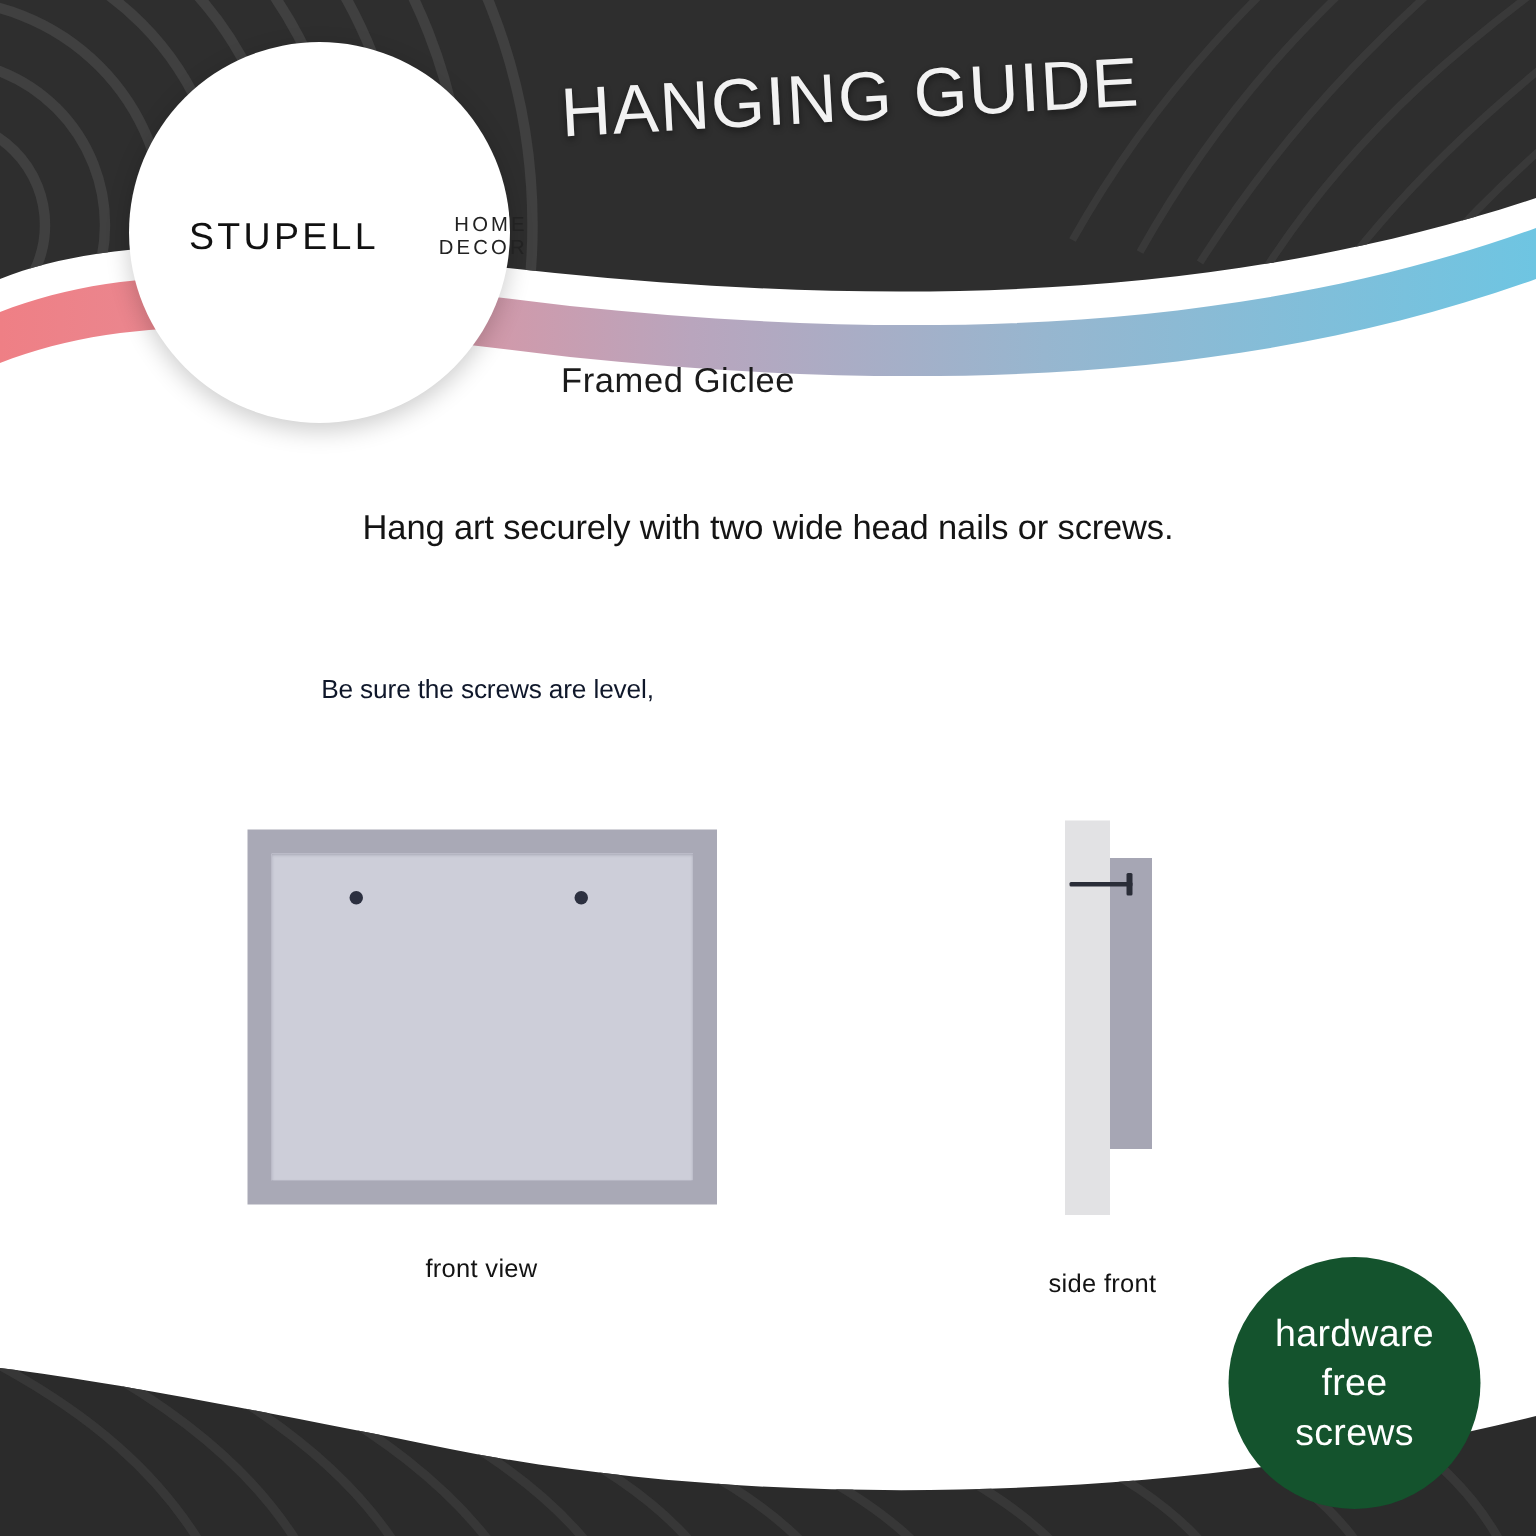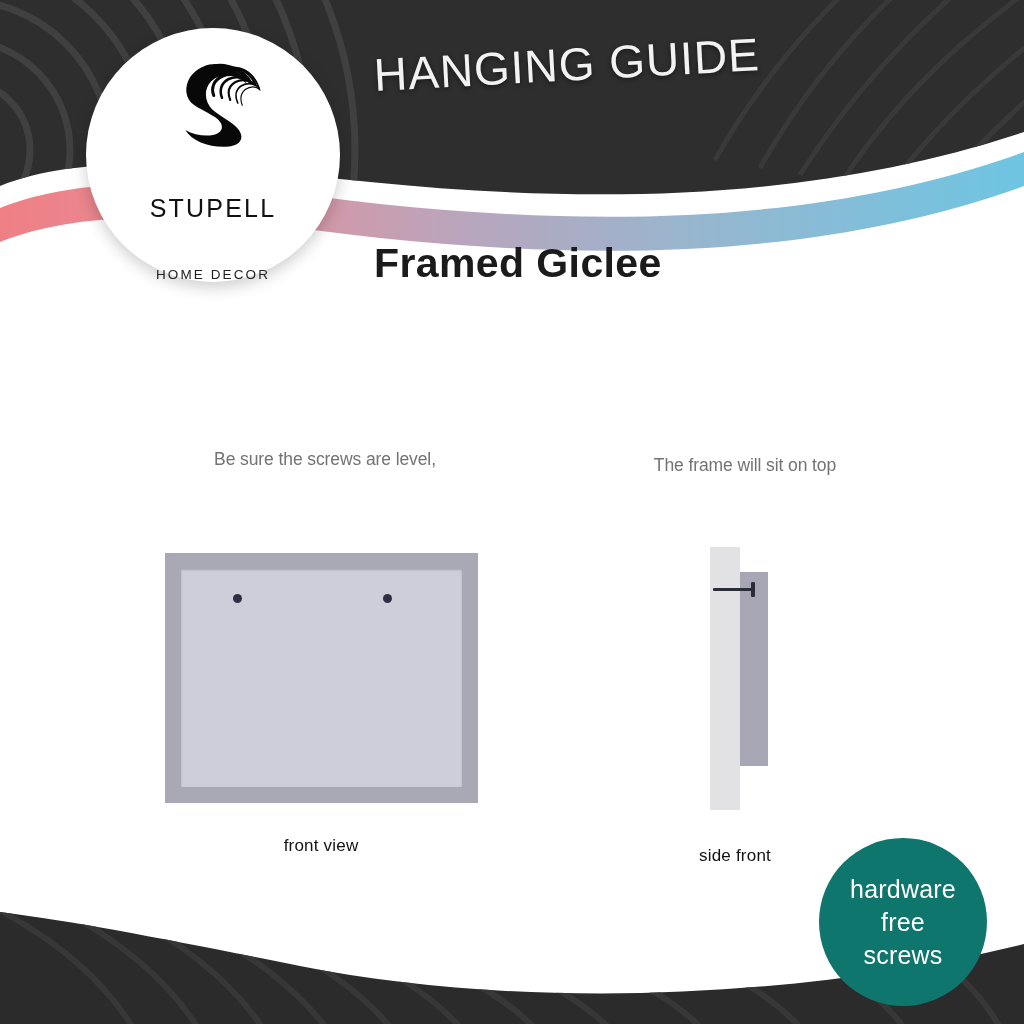--- a/index.html
+++ b/index.html
@@ -13,59 +13,59 @@
   #stage{position:absolute;inset:0;width:1024px;height:1024px;overflow:hidden;background:#fff;}
 
   
   .wave-layer{position:absolute;left:0;top:0;width:1024px;height:1024px;pointer-events:none;}
 
   
   #logo-badge{
     position:absolute;left:86px;top:28px;width:254px;height:254px;
     border-radius:50%;background:#ffffff;
     box-shadow:0 5px 16px rgba(0,0,0,0.20);
-    display:flex;flex-direction:column;align-items:center;justify-content:flex-start;
+    display:flex;flex-direction:row;align-items:center;justify-content:flex-start;
     z-index:40;
     gap:40px;
   }
   #logo-mark{width:126px;height:118px;margin-top:30px;}
   #logo-word{
     font-size:25px;letter-spacing:2.2px;color:#111;margin-top:6px;font-weight:400;
     font-family:"Liberation Sans", sans-serif;
   }
   #logo-sub{
-    font-size:13.5px;letter-spacing:2.1px;color:#222;margin-top:4px;font-weight:400;
+    font-size:13.5px;letter-spacing:2.1px;color:#222;margin-top:4px;font-weight:400;text-align:right;
   }
 
   
   #hanging-guide-title{
     position:absolute;left:374px;top:48px;z-index:30;
     color:#f2f2f2;font-size:46px;letter-spacing:1px;font-weight:400;
     transform:rotate(-3.1deg);transform-origin:left center;
     text-shadow:0 2px 5px rgba(0,0,0,0.45);
     white-space:nowrap;
   }
 
   
   #product-title{
     position:absolute;left:374px;top:240px;z-index:20;
-    font-size:41px;color:#1b1b1b;font-weight:700;letter-spacing:0.4px;white-space:nowrap;
+    font-size:23px;color:#1b1b1b;font-weight:400;letter-spacing:0.4px;white-space:nowrap;
   }
   #lead-instruction{
     position:absolute;left:512px;top:338px;transform:translateX(-50%);
     z-index:20;font-size:23px;color:#141414;font-weight:500;white-space:nowrap;
     letter-spacing:-0.1px;
   }
 
   
   #front-column{position:absolute;left:160px;top:446px;width:330px;z-index:20;}
   #side-column{position:absolute;left:600px;top:452px;width:290px;z-index:20;}
 
   .caption{
-    font-size:17.5px;line-height:26px;color:#737373;text-align:center;
+    font-size:17.5px;line-height:26px;color:#0f172a;text-align:center;
     font-weight:500;letter-spacing:-0.1px;
   }
 
   
   #front-frame{
     position:absolute;left:165px;top:553px;width:313px;height:250px;
     background:#a9a9b6;
     box-sizing:border-box;padding:16px;
     z-index:15;
   }
@@ -100,21 +100,21 @@
   .view-label{
     position:absolute;font-size:17px;color:#131313;font-weight:500;letter-spacing:0.2px;
     z-index:20;
   }
   #front-view-label{left:321px;top:836px;transform:translateX(-50%);}
   #side-view-label{left:735px;top:846px;transform:translateX(-50%);}
 
   
   #hardware-badge{
     position:absolute;left:819px;top:838px;width:168px;height:168px;
-    border-radius:50%;background:#0f766e;
+    border-radius:50%;background:#14532d;
     display:flex;flex-direction:column;align-items:center;justify-content:center;
     z-index:45;
   }
   #hardware-badge span{
     color:#ffffff;font-size:25px;line-height:33px;font-weight:400;letter-spacing:0.2px;
     text-align:center;display:block;
   }
 </style>
 </head>
 <body>
@@ -176,27 +176,27 @@
       <path d="M88,19 C96,14 105,14 112,19 C119,25 124,33 127,42 C121,37 114,38 108,42 C102,47 101,55 104,63" stroke="#080808" stroke-width="1.5" fill="none" stroke-linecap="round"></path>
     </svg>
     <div id="logo-word">STUPELL</div>
     <div id="logo-sub">HOME DECOR</div>
   </div>
 
   <div id="hanging-guide-title">HANGING GUIDE</div>
 
   <div id="product-title">Framed Giclee</div>
 
+  <div id="lead-instruction">Hang art securely with two wide head nails or screws.</div>
 
   <div id="front-column">
     <div class="caption">Be sure the screws are level,</div>
   </div>
 
   <div id="side-column">
-    <div class="caption">The frame will sit on top</div>
   </div>
 
   <div id="front-frame">
     <div id="front-frame-inner">
       <div class="screw-dot" id="screw-dot-left"></div>
       <div class="screw-dot" id="screw-dot-right"></div>
     </div>
   </div>
   <div class="view-label" id="front-view-label">front view</div>
 

